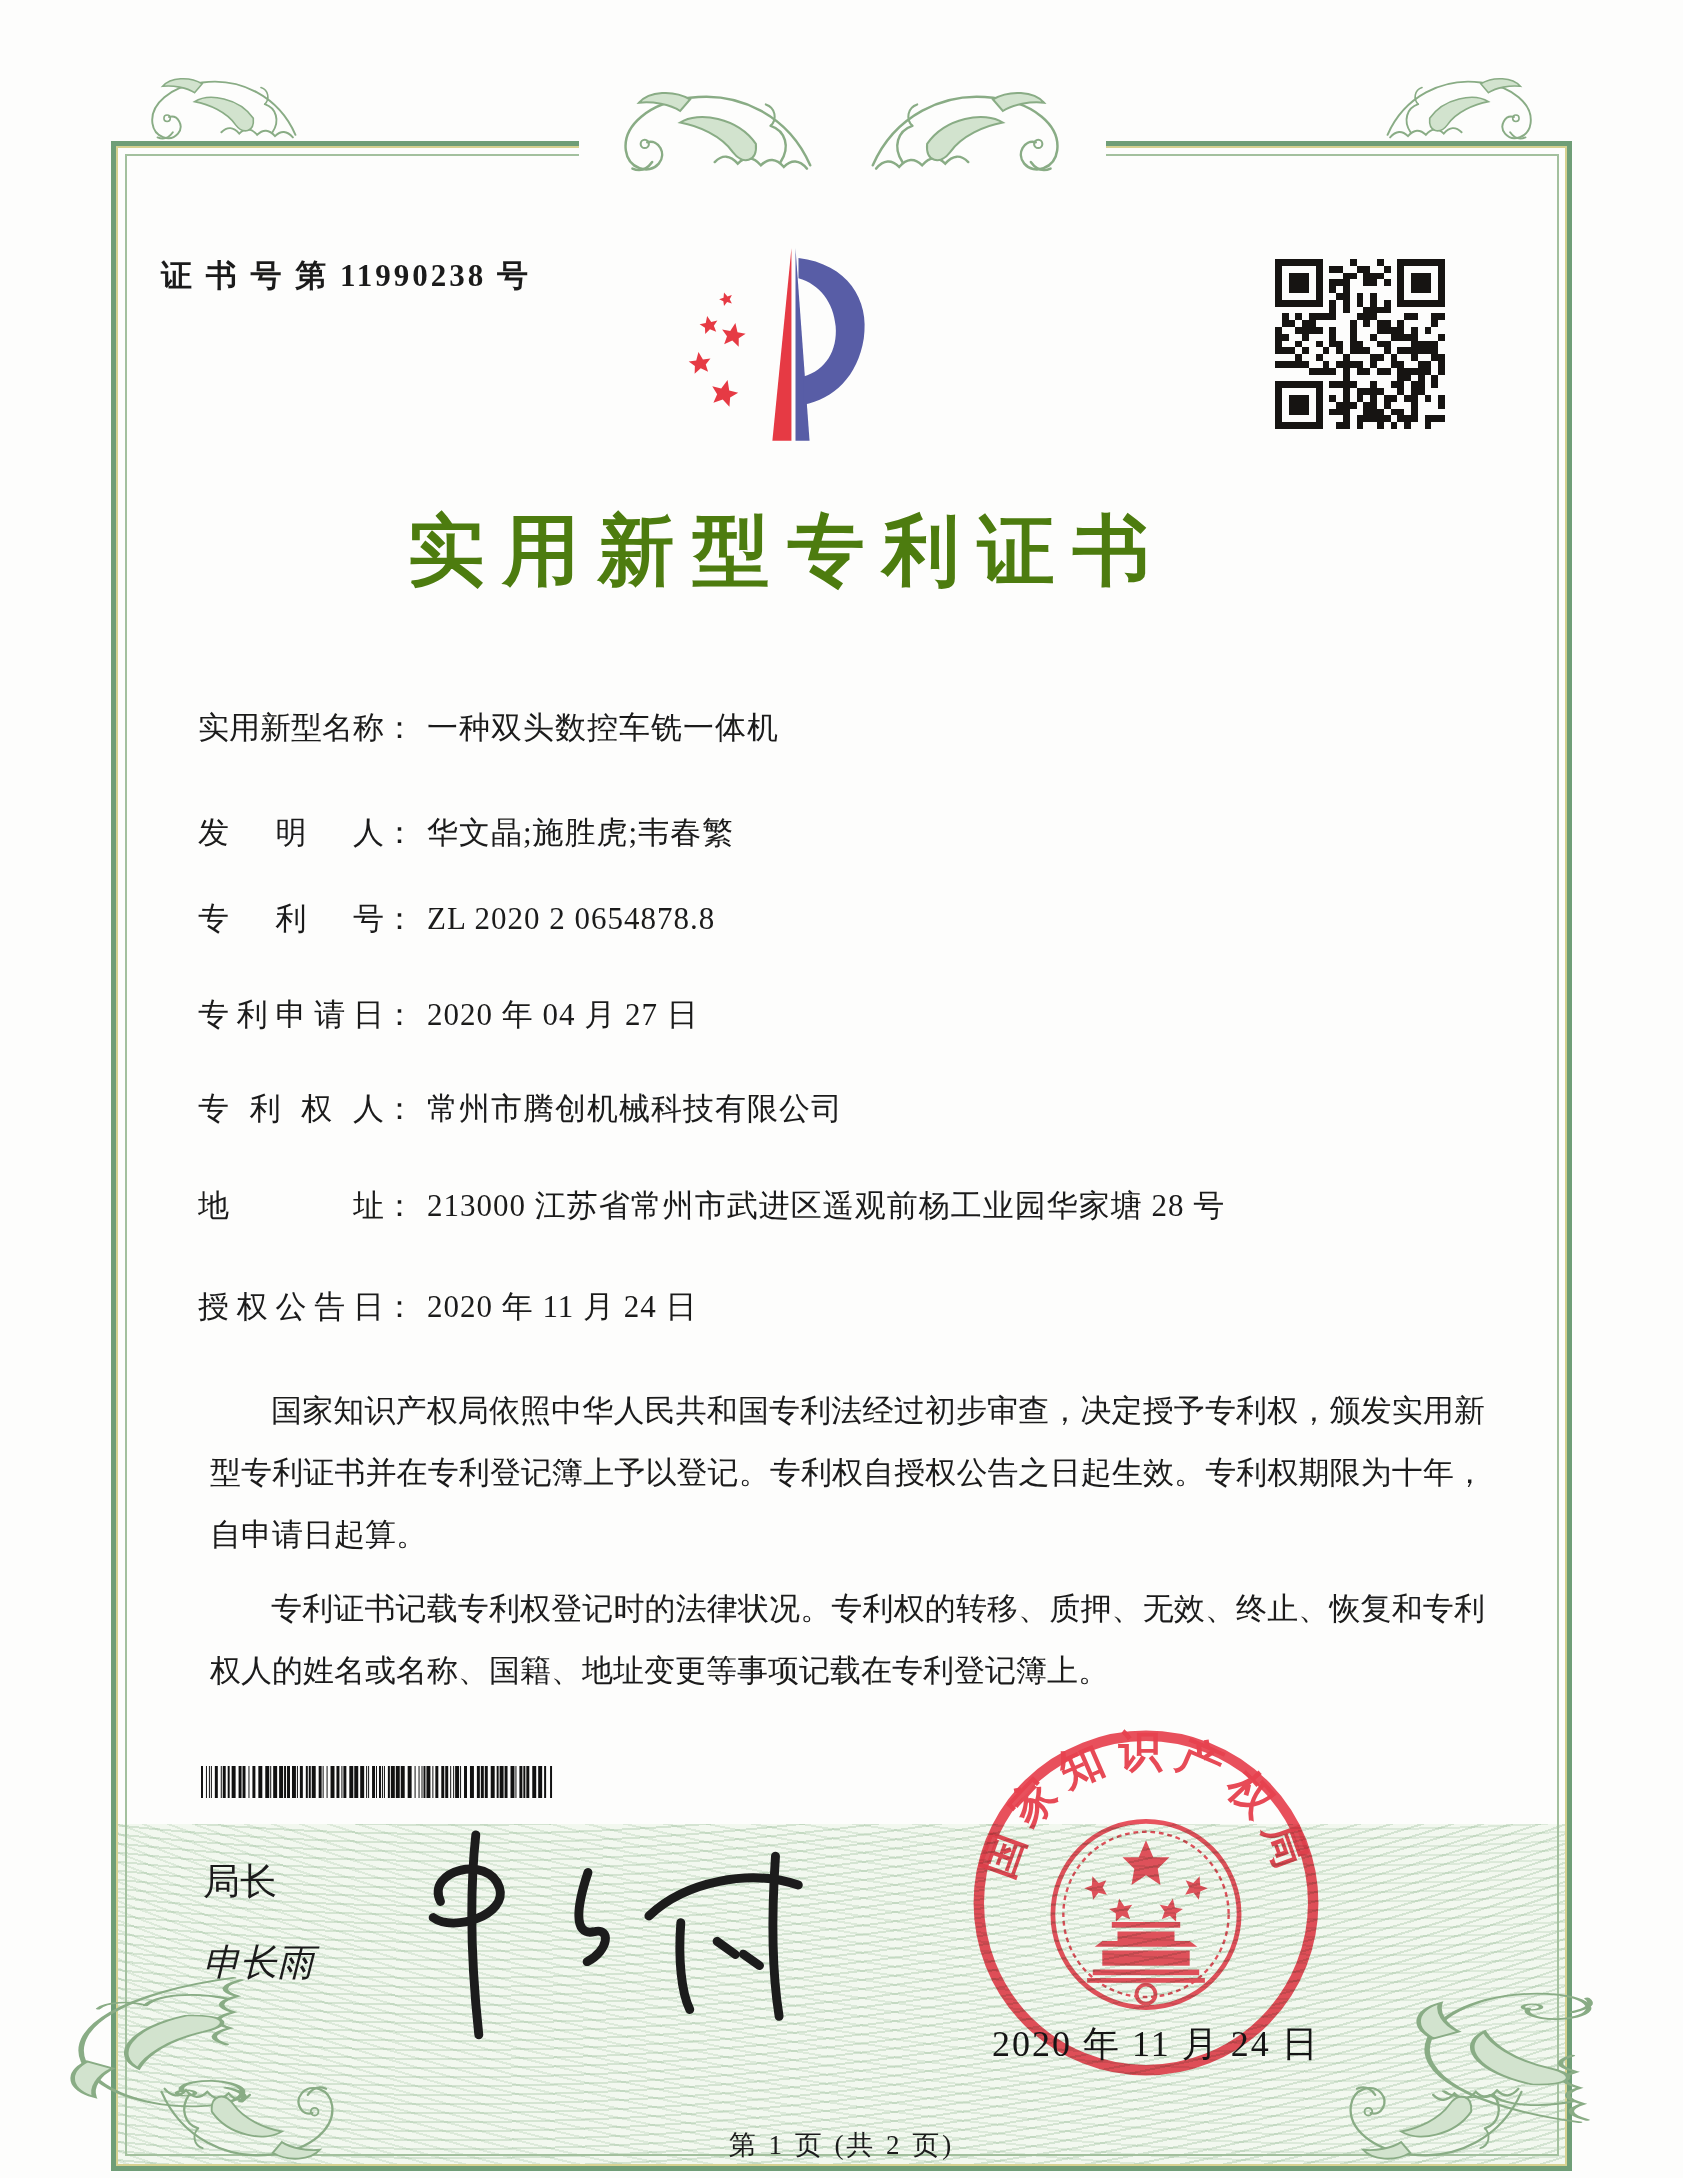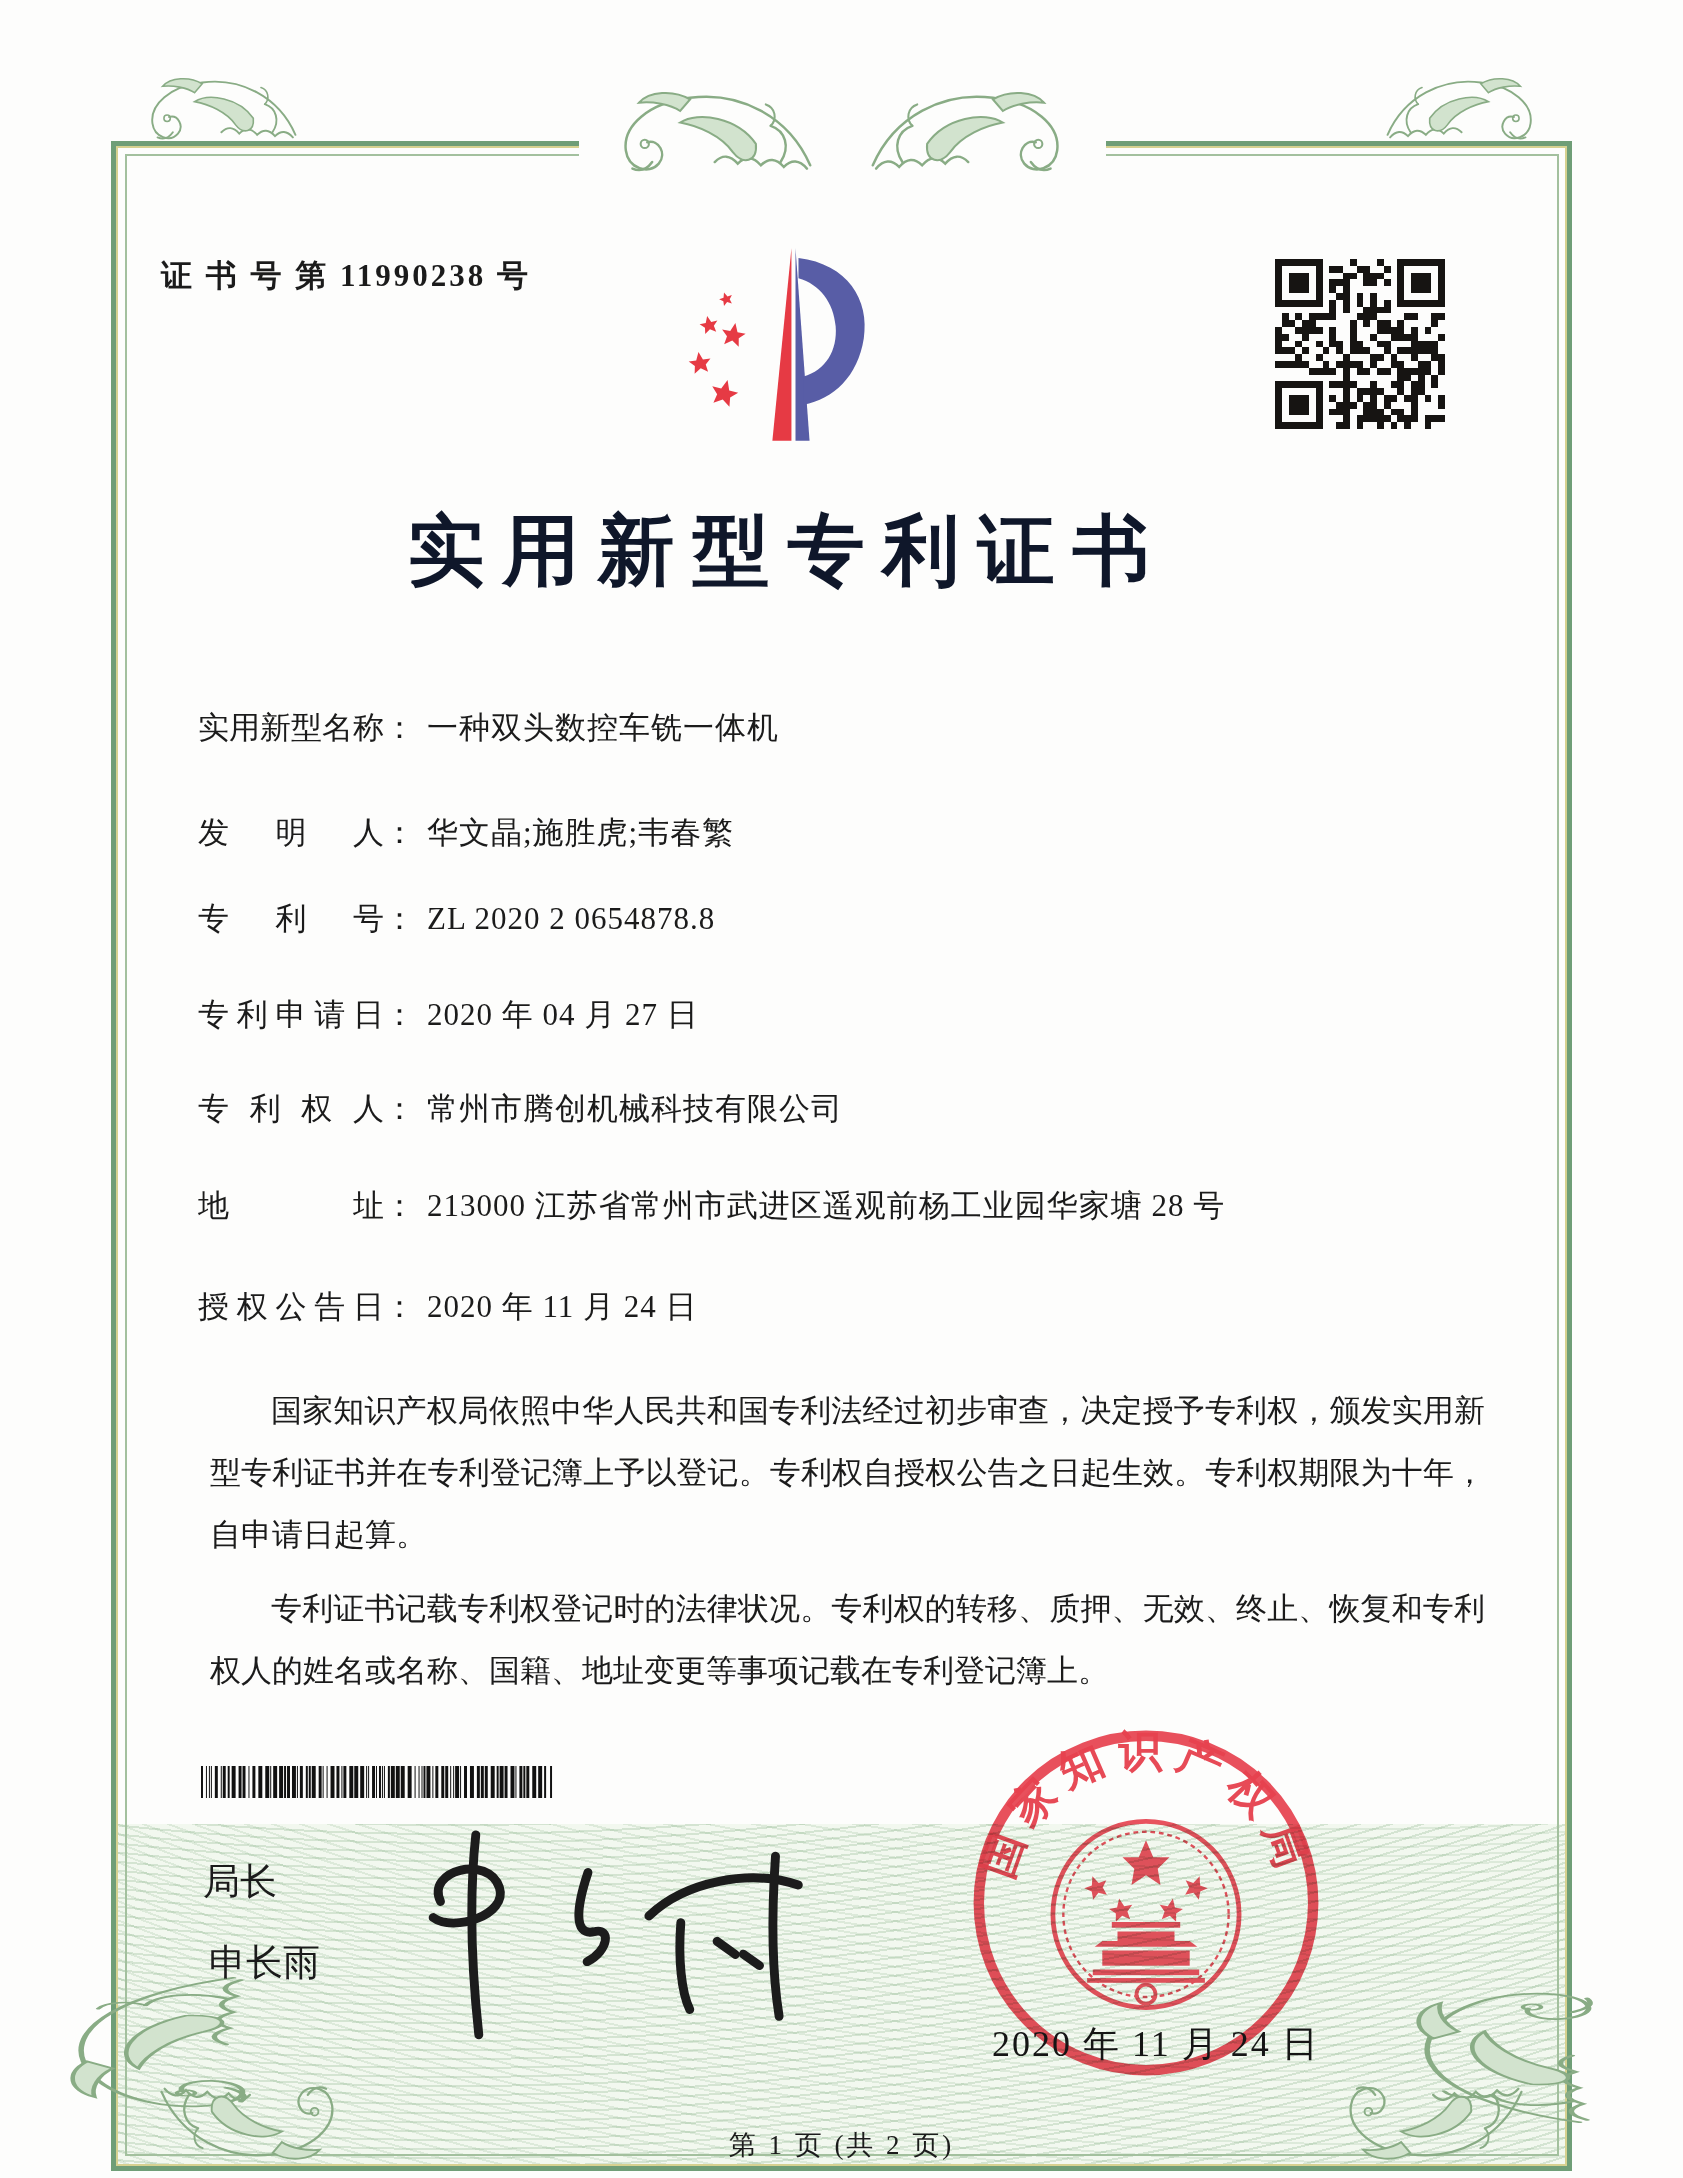--- a/index.html
+++ b/index.html
@@ -35,41 +35,41 @@
   .orn{z-index:3;}
   .orn svg{display:block;width:100%;height:100%;}
 
   
   .cert-no{left:161px;top:255px;font-size:31px;letter-spacing:3px;z-index:5;font-weight:bold;}
   .logo{left:685px;top:242px;width:226px;height:212px;z-index:5;}
   .qr{left:1275px;top:259px;width:170px;height:170px;z-index:5;}
   .qr svg{width:100%;height:100%;display:block;}
   .title{
     left:144px;top:500px;width:1287px;text-align:center;z-index:5;
-    font-size:77px;font-weight:bold;letter-spacing:18px;color:#0f172a;
+    font-size:77px;font-weight:bold;letter-spacing:18px;color:#4d7c0f;
   }
 
   
   .row{left:198px;width:1307px;font-size:31px;z-index:5;white-space:nowrap;}
   .f-label{display:inline-block;width:186px;text-align:justify;text-align-last:justify;vertical-align:bottom;}
   .f-colon{display:inline-block;}
   .f-value{display:inline-block;margin-left:12px;letter-spacing:1px;}
   .row2nd{position:absolute;left:606px;top:0;}
   .r1{top:707px;} .r2{top:812px;} .r3{top:898px;} .r4{top:994px;}
   .r5{top:1088px;} .r6{top:1185px;} .r7{top:1286px;}
 
   
   .paras{left:198px;top:1368px;width:1299px;z-index:5;font-size:31px;line-height:62px;text-align:justify;}
   .paras p{margin:12px;text-indent:61px;}
 
   
   .barcode{left:201px;top:1766px;width:354px;height:32px;z-index:5;}
   .barcode svg{width:100%;height:100%;display:block;}
   .director-title{left:203px;top:1857px;font-size:37px;font-family:Liberation Serif, serif;z-index:5;}
-  .director-name{left:209px;top:1938px;font-size:37px;font-family:"Liberation Sans","DejaVu Sans",sans-serif;z-index:5;}
+  .director-name{left:203px;top:1938px;font-size:37px;font-family:"Liberation Sans","DejaVu Sans",sans-serif;z-index:5;font-style:italic;}
   .signature{left:384px;top:1800px;width:465px;height:248px;z-index:6;}
   .signature svg{width:100%;height:100%;display:block;}
   .seal{left:956px;top:1713px;width:380px;height:380px;z-index:6;mix-blend-mode:multiply;}
   .seal svg{width:100%;height:100%;display:block;}
   .issue-date{left:992px;top:2020px;font-size:36px;letter-spacing:2px;z-index:7;color:#151515;}
   .footer{left:0;top:2127px;width:1683px;text-align:center;font-size:27px;letter-spacing:3px;z-index:7;}
 </style>
 </head>
 <body>
 

